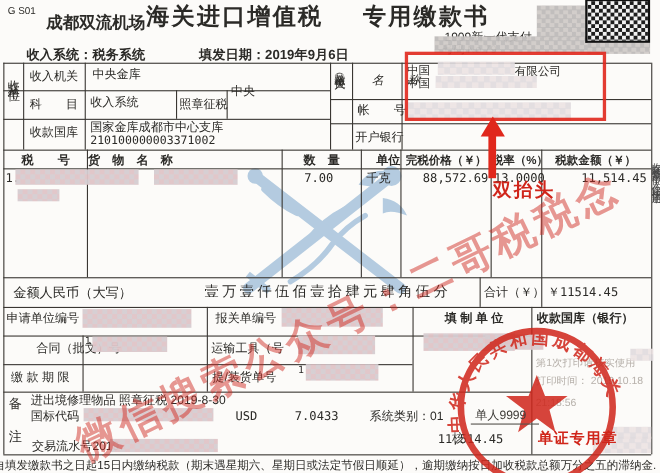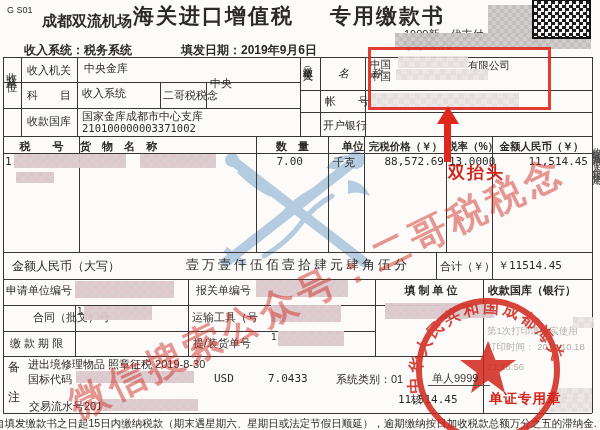--- a/index.html
+++ b/index.html
@@ -99,21 +99,21 @@
   <div class="vl" style="left:75px;top:305px;height:51px;"></div>
   <div class="vl" style="left:188px;top:279px;height:77px;"></div>
   <div class="vl" style="left:375px;top:279px;height:77px;"></div>
   <div class="vl" style="left:483px;top:279px;height:134px;"></div>
 
   <div class="t vert" style="left:5px;top:64px;height:66px;font-size:11px;">收款单位</div>
   <div class="t" style="left:27px;top:64px;">收入机关</div>
   <div class="t" style="left:84px;top:62px;">中央金库</div>
   <div class="t" style="left:27px;top:89px;">科　　目</div>
   <div class="t" style="left:82px;top:87px;">收入系统</div>
-  <div class="t" style="left:163px;top:89px;">二哥税税念</div>
+  <div class="t" style="left:163px;top:89px;">照章征税</div>
   <div class="t" style="left:210px;top:77px;">中央</div>
   <div class="t" style="left:27px;top:115px;">收款国库</div>
   <div class="t" style="left:82px;top:110px;">国家金库成都市中心支库</div>
   <div class="t num" style="left:82px;top:122px;font-size:10.5px;">210100000003371002</div>
 
   <div class="t vert" style="left:302px;top:59px;height:76px;font-size:10px;letter-spacing:1px;">缴款单位（人）</div>
   <div class="t" style="left:338px;top:67px;font-style:italic;">名　　称</div>
   <div class="t" style="left:370px;top:58px;font-size:10.5px;">中国</div>
   <div class="t" style="left:468px;top:59px;font-size:10.5px;">有限公司</div>
   <div class="t" style="left:370px;top:70px;font-size:10.5px;">中国</div>
@@ -127,21 +127,21 @@
   <div id="arrowhead"></div>
   <div id="arrowshaft"></div>
   <div class="t b redink" style="left:448px;top:163px;font-size:17px;letter-spacing:2px;z-index:6;">双抬头</div>
 
   <div class="t b" style="left:4px;top:140px;width:75px;text-align:center;">税　　号</div>
   <div class="t b" style="left:80px;top:140px;width:176px;letter-spacing:4px;">货  物  名  称</div>
   <div class="t b" style="left:257px;top:140px;width:71px;text-align:center;">数　量</div>
   <div class="t b" style="left:329px;top:140px;width:35px;text-align:right;">单位</div>
   <div class="t b" style="left:365px;top:140px;width:81px;text-align:center;font-size:10.5px;">完税价格（￥）</div>
   <div class="t b" style="left:447px;top:140px;width:45px;text-align:center;font-size:10.5px;">税率（%）</div>
-  <div class="t b" style="left:493px;top:140px;width:97px;text-align:center;font-size:10.5px;">金额人民币（￥）</div>
+  <div class="t b" style="left:493px;top:140px;width:97px;text-align:center;font-size:10.5px;">税款金额（￥）</div>
 
   <div class="t num" style="left:5px;top:156px;">1.</div>
   <div class="mz" style="left:14px;top:154px;width:112px;height:14px;"></div>
   <div class="mz" style="left:140px;top:154px;width:76px;height:14px;"></div>
   <div class="mz" style="left:16px;top:172px;width:38px;height:11px;"></div>
   <div class="t num" style="left:257px;top:156px;width:46px;text-align:right;">7.00</div>
   <div class="t" style="left:333px;top:156px;">千克</div>
   <div class="t num" style="left:365px;top:156px;width:79px;text-align:right;">88,572.69</div>
   <div class="t num" style="left:449px;top:156px;">13.0000</div>
   <div class="t num" style="left:493px;top:156px;width:95px;text-align:right;">11,514.45</div>

